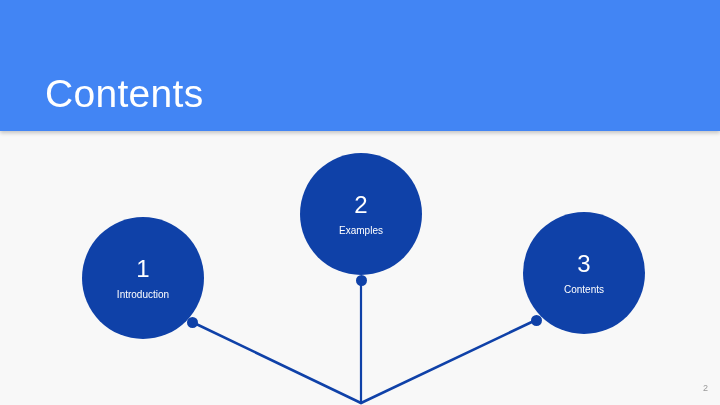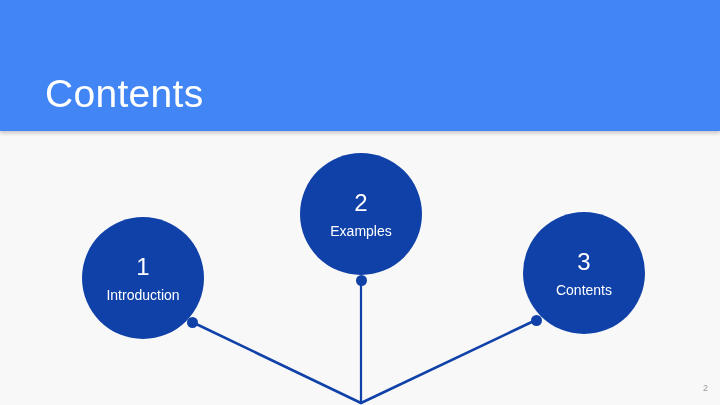--- a/index.html
+++ b/index.html
@@ -77,21 +77,21 @@
   }
   .node-number {
     color: #ffffff;
     font-size: 24px;
     font-weight: 400;
     line-height: 1;
     margin-bottom: 9px;
   }
   .node-label {
     color: #ffffff;
-    font-size: 14px;
+    font-size: 10px;
     font-weight: 400;
     line-height: 1;
     white-space: nowrap;
   }
 
   #node-1 { left: 82px;  top: 217px; }
   #node-2 { left: 300px; top: 153px; }
   #node-3 { left: 523px; top: 212px; }
 
   .connector-dot {

